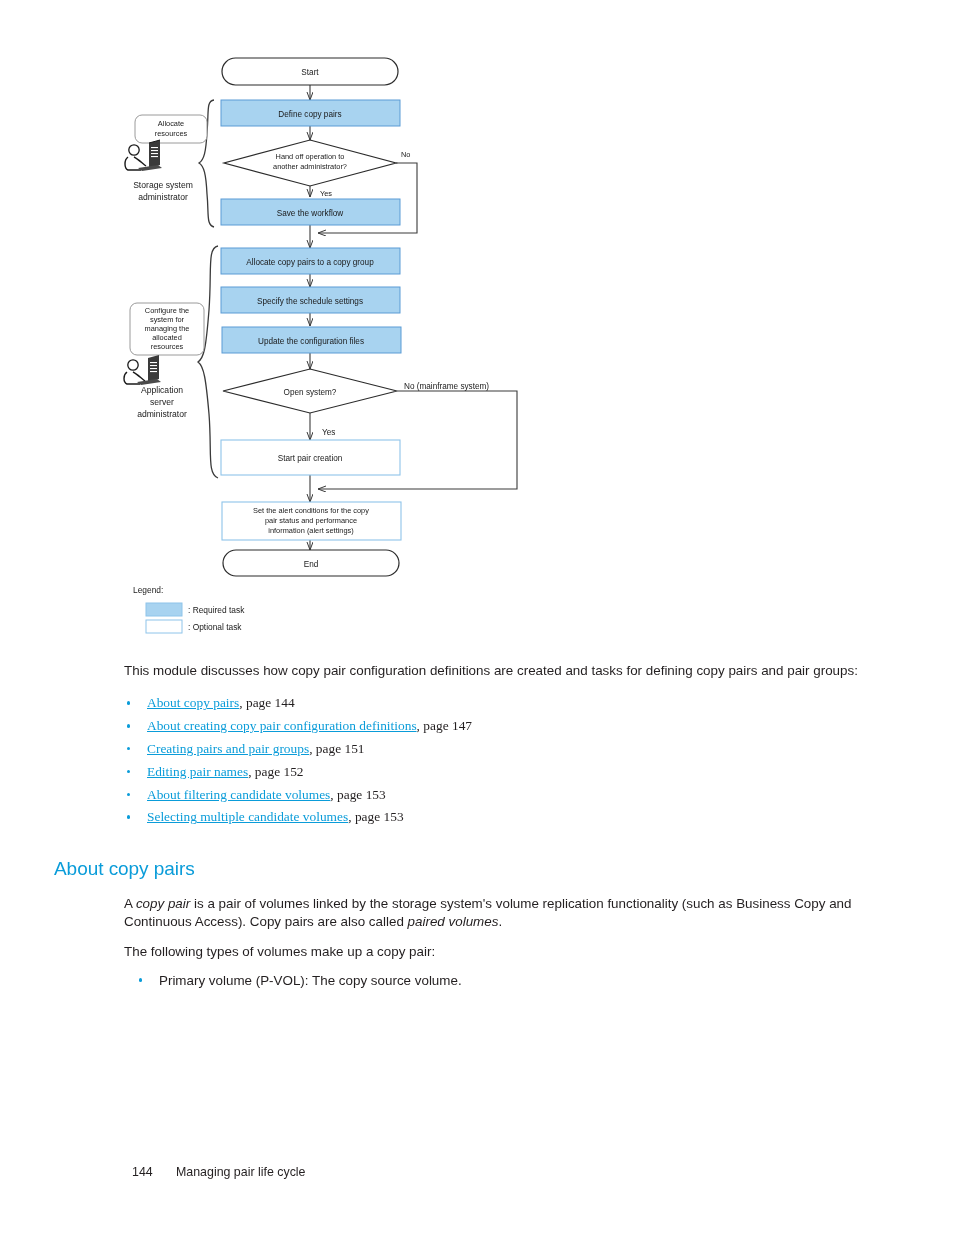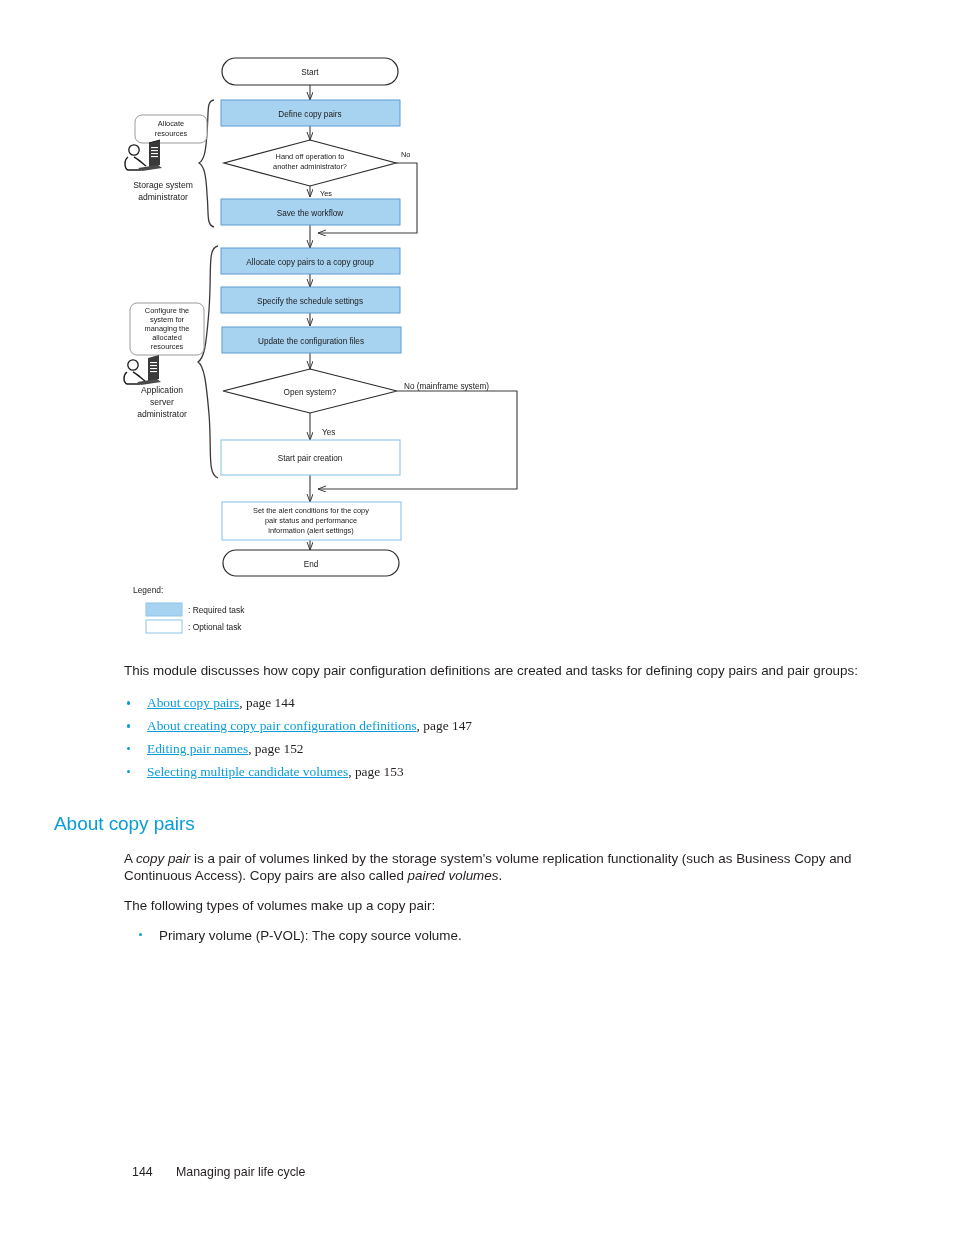--- a/index.html
+++ b/index.html
@@ -242,21 +242,23 @@
 
 
   <div class="body-col" style="margin-top:17px;">
     <p class="para">This module discusses how copy pair configuration definitions are created and tasks for defining copy pairs and pair groups:</p>
   </div>
 
   <div class="body-col" style="margin-top:13px;">
     <ul class="link-list">
       <li><span class="dot"></span><a class="lnk" href="#">About copy pairs</a><span>, page 144</span></li>
       <li><span class="dot"></span><a class="lnk" href="#">About creating copy pair configuration definitions</a><span>, page 147</span></li>
+      <li><span class="dot"></span><a class="lnk" href="#">Creating pairs and pair groups</a><span>, page 151</span></li>
       <li><span class="dot"></span><a class="lnk" href="#">Editing pair names</a><span>, page 152</span></li>
+      <li><span class="dot"></span><a class="lnk" href="#">About filtering candidate volumes</a><span>, page 153</span></li>
       <li><span class="dot"></span><a class="lnk" href="#">Selecting multiple candidate volumes</a><span>, page 153</span></li>
     </ul>
   </div>
 
   <h2 class="h-sub" style="margin-top:30px;">About copy pairs</h2>
 
   <div class="body-col" style="margin-top:17px;">
     <p class="para"><span>A </span><em>copy pair</em><span> is a pair of volumes linked by the storage system's volume replication functionality (such as Business Copy and Continuous Access). Copy pairs are also called </span><em>paired volumes</em><span>.</span></p>
   </div>
 

